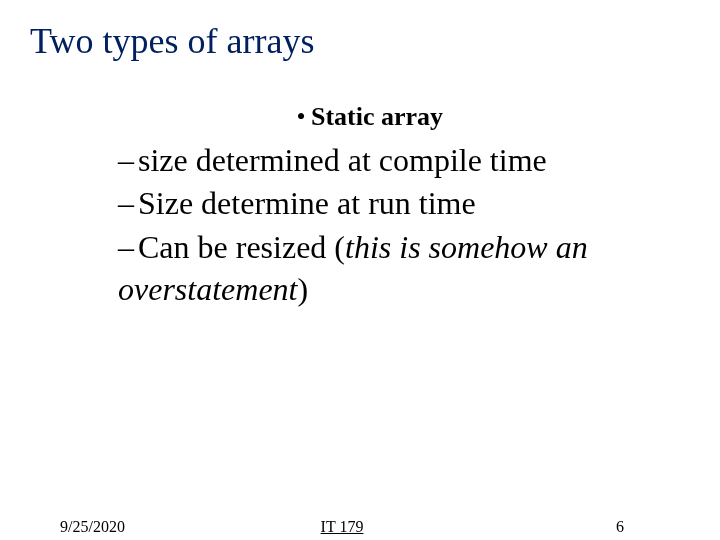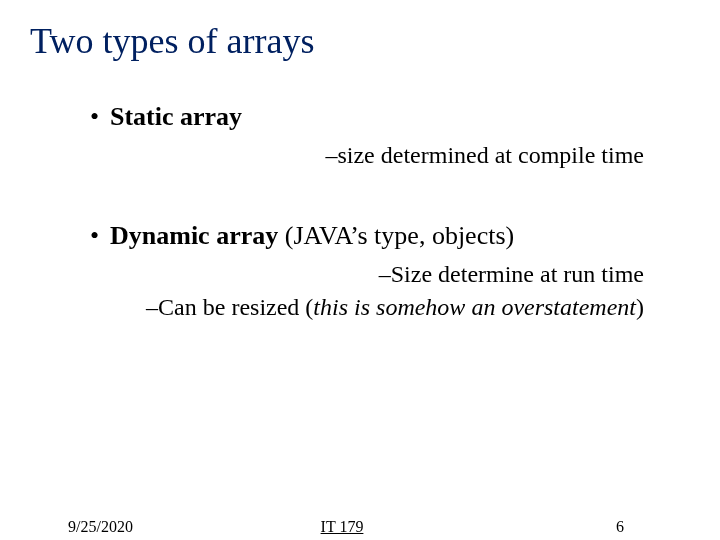--- a/index.html
+++ b/index.html
@@ -30,75 +30,72 @@
     position: absolute;
     top: 100px;
     left: 90px;
     right: 40px;
     font-size: 26px;
     line-height: 1.3;
   }
   .l1 {
     margin-top: 14px;
     margin-bottom: 6px;
+    text-align: center;
   }
   .l1.first {
     margin-top: 0;
   }
   .l1.gap {
     margin-top: 48px;
   }
   .bullet {
     display: inline-block;
     width: 20px;
   }
   .bold { font-weight: bold; }
   .l2 {
     margin-left: 28px;
-    font-size: 24px;
+    font-size: 32px;
     margin-top: 2px;
     margin-bottom: 2px;
-    text-align: right;
   }
   .dash {
     display: inline-block;
     width: 20px;
   }
   .italic { font-style: italic; }
   .footer {
     position: absolute;
     bottom: 22px;
     left: 0;
     right: 0;
     font-size: 16px;
     color: #000;
   }
-  .footer-date { position: absolute; left: 68px; text-align: right; }
+  .footer-date { position: absolute; left: 60px; text-align: right; }
   .footer-mid  { position: absolute; left: 50%; transform: translateX(-50%); text-decoration: underline; }
   .footer-page { position: absolute; right: 60px; }
 </style>
 </head>
 <body>
 
 <div class="slide">
 
   <div class="title">Two types of arrays</div>
 
   <div class="content">
 
     <div class="l1 first">
       <span class="bullet">• </span><span class="bold">Static array</span><span></span>
     </div>
     <div class="l2">
       <span class="dash">– </span><span>size determined at </span><span>compile</span><span> time</span>
     </div>
 
-    <div class="l1 gap">
-      <span class="bullet">• </span><span class="bold">Dynamic array</span><span>   (JAVA’s type,  objects)</span>
-    </div>
     <div class="l2">
       <span class="dash">– </span><span>Size determine at </span><span>run</span><span> time</span>
     </div>
     <div class="l2">
       <span class="dash">– </span><span>Can be resized (</span><span class="italic">this is somehow an overstatement</span><span>)</span>
     </div>
 
   </div>
 
   <div class="footer">

